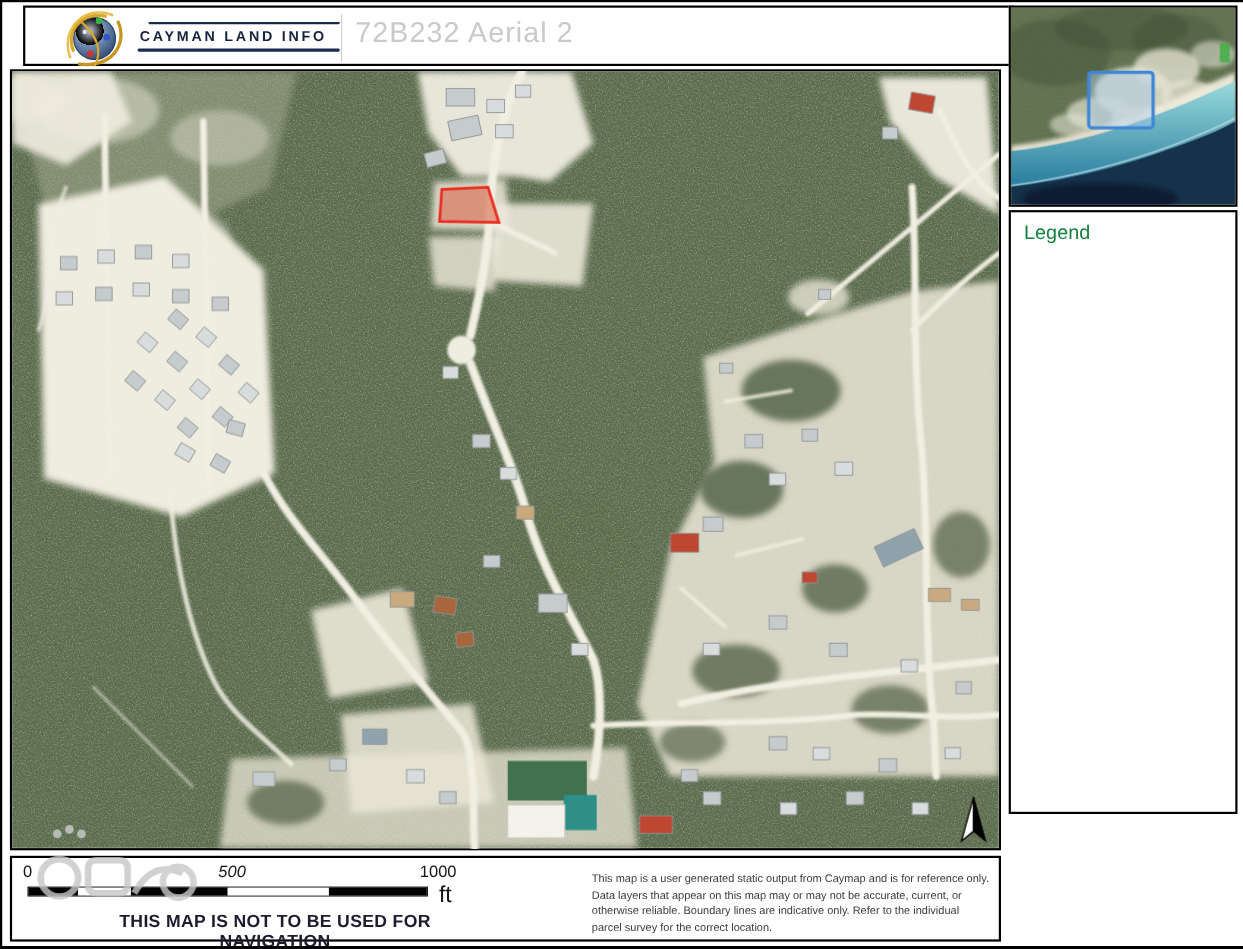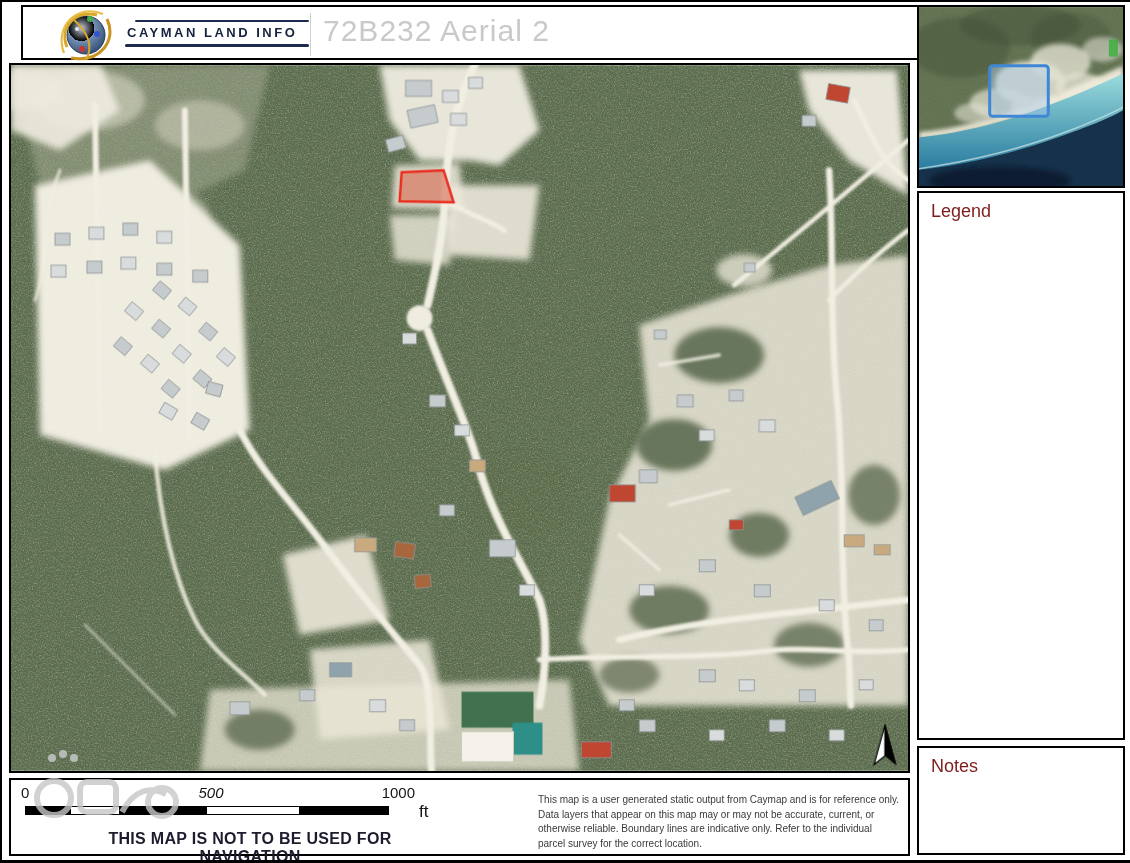--- a/index.html
+++ b/index.html
@@ -18,47 +18,47 @@
   .brand-wrap { position:absolute; left:100px; top:0; width:190px; height:55px; }
   .brand-line { position:absolute; background:#1b2b4d; border-radius:2px; }
   .brand-line.top { left:12px; right:4px; top:13px; height:2px; }
   .brand-line.bottom { left:2px; right:4px; top:37px; height:3px; }
   .brand-text {
     position:absolute; left:4px; top:18px; width:100%;
     font-size:13px; font-weight:bold; letter-spacing:2.5px; color:#16233f; white-space:nowrap;
   }
   .header-divider { position:absolute; left:287px; top:6px; width:1px; height:43px; background:#cfcfcf; }
   .map-title {
-    position:absolute; left:300px; top:7px; font-size:30px; font-weight:300;
+    position:absolute; left:300px; top:7px; font-size:26px; font-weight:300;
     color:#c9c9c9; letter-spacing:1px; white-space:nowrap;
   }
 
   
   .map-box { left:7px; top:61px; width:901px; height:710px; overflow:hidden; }
   .map-box svg { display:block; }
 
   
   .inset-box { left:915px; top:3px; width:208px; height:183px; overflow:hidden; }
   .legend-box { left:915px; top:189px; width:208px; height:549px; padding:8px 12px; }
   .notes-box { left:915px; top:744px; width:208px; height:109px; padding:8px 12px; }
-  .panel-title { font-size:18px; color:#7f1d1d; }
+  .panel-title { font-size:18px; color:#15803d; }
 
   
   .footer-box { left:7px; top:776px; width:901px; height:78px; }
   .scale-area { position:absolute; left:0; top:0; width:430px; height:100%; }
   .scale-tick { position:absolute; top:4px; font-size:15px; color:#151515; }
   .tick-start { left:10px; }
   .tick-mid { left:178px; width:44px; text-align:center;font-style:italic; }
   .tick-end { left:352px; width:52px; text-align:right; }
   .scale-bar {
     position:absolute; left:14px; top:26px; width:364px; height:9px;
     border:1px solid #000; display:flex;
   }
   .scale-bar .seg { height:100%; }
-  .scale-unit { position:absolute; left:388px; top:22px; font-size:17px; color:#151515;margin-left:20px; }
+  .scale-unit { position:absolute; left:388px; top:22px; font-size:21px; color:#151515; }
   .nav-warning {
     position:absolute; left:0; top:50px; width:430px; text-align:center;
     font-size:16px; font-weight:700; letter-spacing:.3px; color:#1c1c2e;padding-left:48px;
   }
   .disclaimer {
     position:absolute; right:8px; top:13px; width:362px;
     font-size:10px; line-height:1.45; text-align:left; color:#3a3a3a;
   }
 
   .watermark { position:absolute; left:20px; top:738px; width:160px; height:95px; z-index:6; pointer-events:none; opacity:.8; }
@@ -323,23 +323,20 @@
       <path d="M0,160 C50,153 100,141 150,122 C170,114 190,106 202,99" fill="none" stroke="#cfe4e6" stroke-width="1.5" opacity=".7"></path>
       <rect x="188" y="32" width="9" height="17" fill="#3fae3f" opacity=".85"></rect>
       <rect x="70" y="58" width="58" height="50" rx="3" fill="#a9c9ec" fill-opacity=".45" stroke="#3f87d6" stroke-width="3"></rect>
     </svg>
   </div>
 
   <div class="panel legend-box">
     <div class="panel-title">Legend</div>
   </div>
 
-  <div class="panel notes-box">
-    <div class="panel-title">Notes</div>
-  </div>
 
   <div class="panel footer-box">
     <div class="scale-area">
       <div class="scale-tick tick-start">0</div>
       <div class="scale-tick tick-mid">500</div>
       <div class="scale-tick tick-end">1000</div>
       <div class="scale-bar">
         <div class="seg" style="width:45px;background:#000;"></div>
         <div class="seg" style="width:49px;background:#fff;"></div>
         <div class="seg" style="width:88px;background:#000;"></div>

